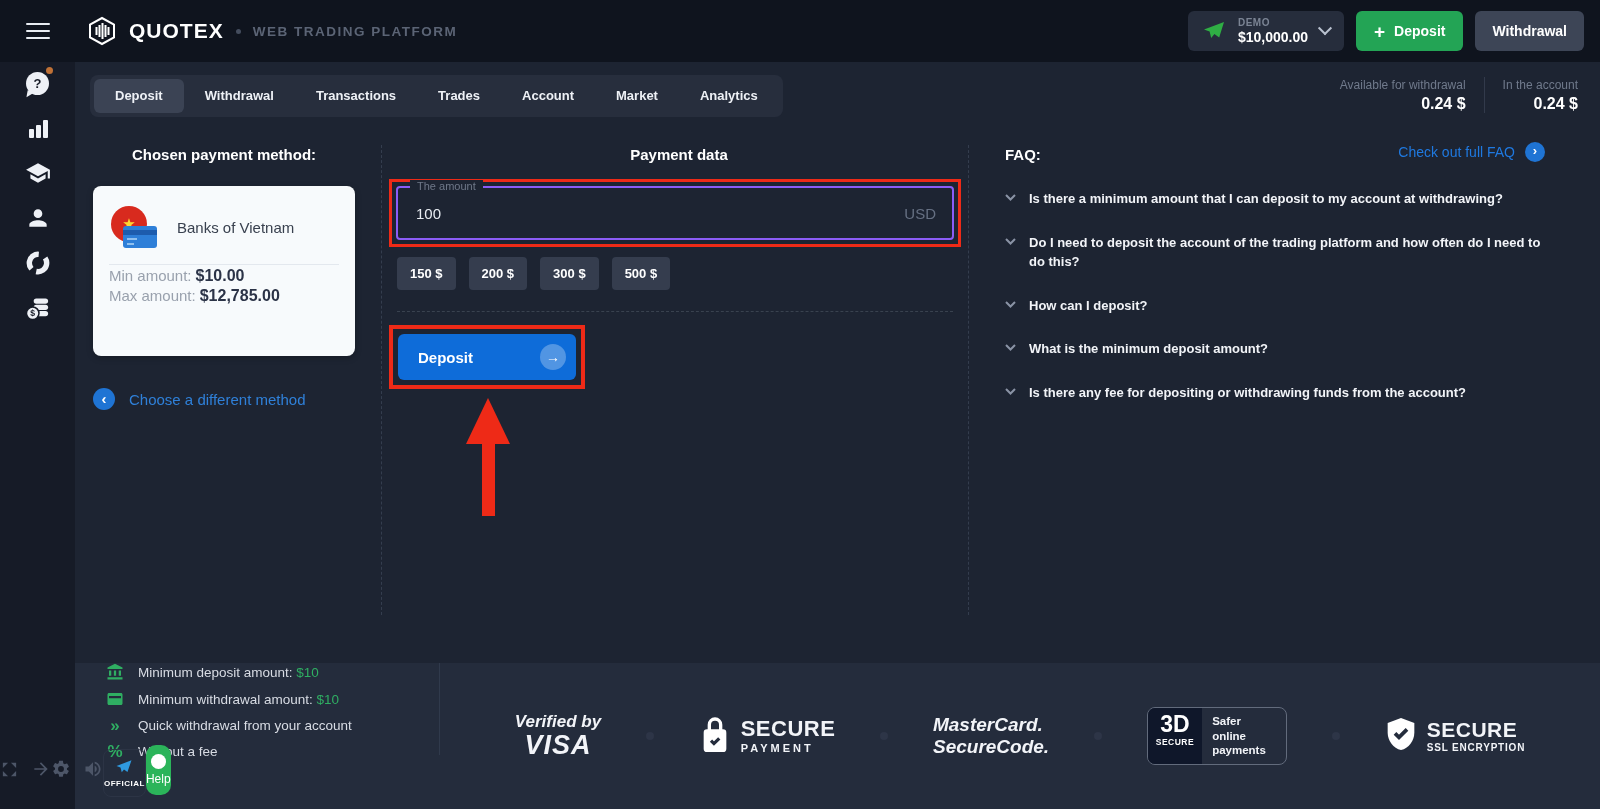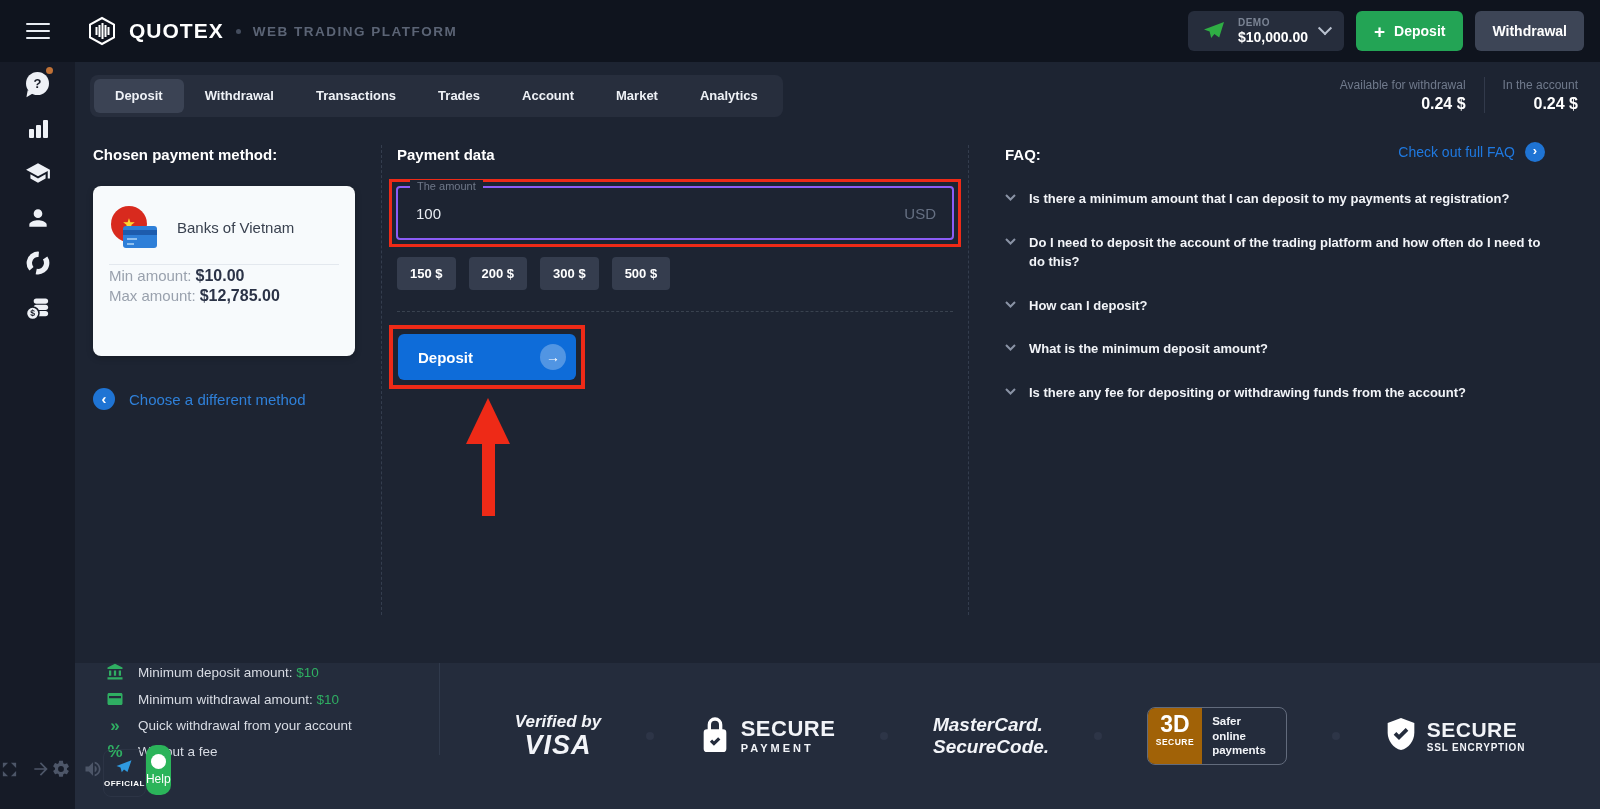--- a/index.html
+++ b/index.html
@@ -60,21 +60,21 @@
   .balances{position:absolute;top:15px;right:22px;display:flex;align-items:center;gap:18px;}
   .bal-block{text-align:right;}
   .bal-label{font-size:12px;color:#707a8c;}
   .bal-value{font-size:16px;font-weight:bold;color:#fff;margin-top:3px;}
   .bal-divider{width:1px;height:36px;background:#323a4b;}
 
   .v-dash{position:absolute;top:83px;width:0;height:470px;border-left:1px dashed #343d4e;}
   .v-dash.d1{left:306px;} .v-dash.d2{left:893px;}
 
   .col{position:absolute;top:78px;}
-  .col h2{margin:6px 0 0 0;font-size:15px;font-weight:bold;color:#fff;}
+  .col h2{margin:6px 0 0 0;font-size:15px;font-weight:bold;color:#fff;text-align:center;}
 
   
   .col1{left:18px;width:262px;}
   .method-card{margin-top:23px;background:#f7fafc;border-radius:8px;padding:14px 16px;height:142px;
     box-shadow:0 2px 6px rgba(0,0,0,.25);}
   .method-head{display:flex;align-items:center;gap:20px;padding:6px 0 16px 2px;}
   .flag-wrap{position:relative;width:46px;height:42px;}
   .flag{position:absolute;top:0;left:0;width:36px;height:36px;border-radius:50%;background:#d82a1e;
     display:flex;align-items:center;justify-content:center;color:#ffd632;font-size:15px;}
   .mini-card{position:absolute;right:0;bottom:0;width:34px;height:22px;background:#2e7fd8;border-radius:3px;overflow:hidden;}
@@ -137,21 +137,21 @@
   .badge{display:flex;align-items:center;gap:10px;color:#f2f4f8;}
   .badge-dot-sep{width:8px;height:8px;border-radius:50%;background:#2d3547;}
   .visa-col{text-align:center;font-style:italic;line-height:1;}
   .visa-l1{font-size:17px;font-weight:bold;}
   .visa-l2{font-size:27px;font-weight:bold;letter-spacing:1px;margin-top:2px;}
   .sp-col{line-height:1;}
   .sp-l1{font-size:22px;font-weight:bold;letter-spacing:.5px;}
   .sp-l2{font-size:11px;font-weight:bold;letter-spacing:3px;margin-top:3px;}
   .mc-col{font-style:italic;font-weight:bold;font-size:19px;line-height:1.15;}
   .tds{display:flex;border:1px solid #626b7c;border-radius:8px;overflow:hidden;}
-  .tds-left{background:#a16207;color:#fff;padding:5px 8px 3px;text-align:center;line-height:1;}
+  .tds-left{background:#0f172a;color:#fff;padding:5px 8px 3px;text-align:center;line-height:1;}
   .tds-big{font-size:23px;font-weight:bold;}
   .tds-small{font-size:8.5px;font-weight:bold;letter-spacing:.5px;margin-top:2px;}
   .tds-right{padding:6px 10px;font-size:11.5px;font-weight:bold;line-height:1.25;width:64px;}
   .ssl-col{line-height:1;}
   .ssl-l1{font-size:21px;font-weight:bold;letter-spacing:.5px;}
   .ssl-l2{font-size:10px;font-weight:bold;letter-spacing:.8px;margin-top:3px;}
 </style>
 </head>
 <body>
 
@@ -373,21 +373,21 @@
         <div class="faq-link-row">
           <span class="faq-link">Check out full FAQ</span>
           <span class="circle-btn small">›</span>
         </div>
       </div>
       <div class="faq-list">
         <div class="faq-item">
           <svg class="faq-chev" width="11" height="7" viewBox="0 0 11 7">
               <polyline points="1,1 5.5,5.5 10,1" fill="none" stroke="#8a93a5" stroke-width="2"></polyline>
             </svg>
-          <span>Is there a minimum amount that I can deposit to my payments at registration?</span>
+          <span>Is there a minimum amount that I can deposit to my account at withdrawing?</span>
         </div>
         <div class="faq-item">
           <svg class="faq-chev" width="11" height="7" viewBox="0 0 11 7">
               <polyline points="1,1 5.5,5.5 10,1" fill="none" stroke="#8a93a5" stroke-width="2"></polyline>
             </svg>
           <span>Do I need to deposit the account of the trading platform and how often do I need to do this?</span>
         </div>
         <div class="faq-item">
           <svg class="faq-chev" width="11" height="7" viewBox="0 0 11 7">
               <polyline points="1,1 5.5,5.5 10,1" fill="none" stroke="#8a93a5" stroke-width="2"></polyline>

